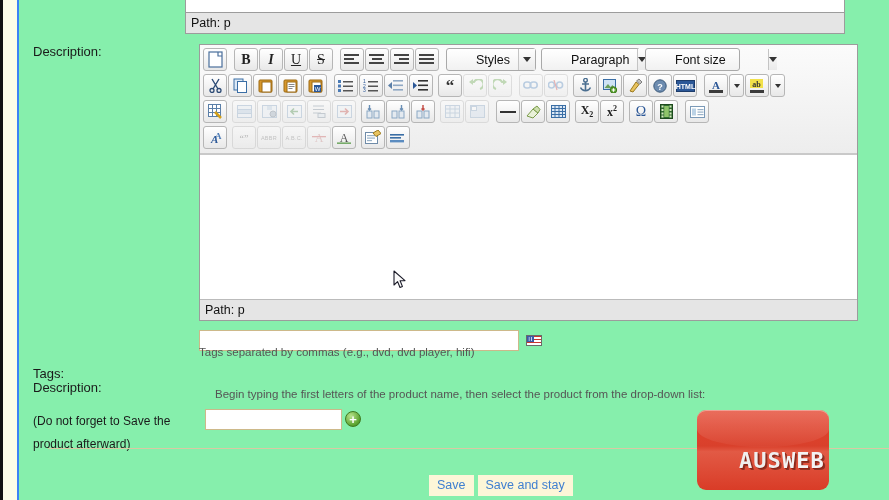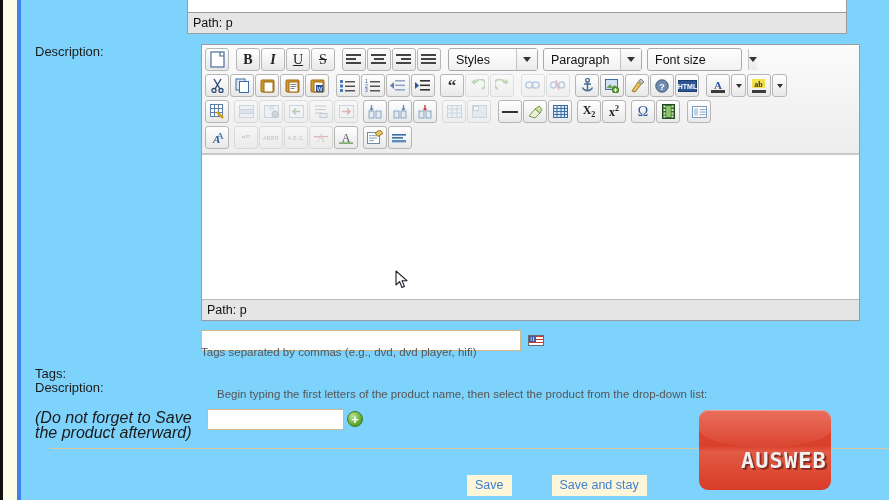--- a/index.html
+++ b/index.html
@@ -16,34 +16,34 @@
 
   
   #page {
     position:absolute; inset:0;
     background:#fcfce8;
     border-left:3px solid #111;
     overflow:hidden;
   }
   #page-inner{
     position:absolute; left:14px; top:0; right:0; bottom:0;
-    background:#7dd3fc;
-    border-left:4px solid #3b82f6;
+    background:#86efac;
+    border-left:2px solid #3b82f6;
   }
 
   
   .label-col{
     position:absolute;
     left:14px;
     width:150px;
     text-align:left;
     font-size:13px;
     color:#1a1a1a;
   }
-  .label-col.italic{ font-style:italic; font-size:16px; line-height:15px; }
+  .label-col.italic{ font-size:12px; line-height:23px; }
 
   
   .ed-top{
     position:absolute; left:166px; top:-10px; width:660px;
   }
   .ed-white-strip{
     height:22px; background:#fff;
     border-left:1px solid #9c9c9c;
     border-right:1px solid #9c9c9c;
     border-top:1px solid #9c9c9c;
@@ -96,20 +96,21 @@
 
   .sel{
     height:23px;
     border:1px solid #a9a9a9;
     border-radius:3px;
     background:linear-gradient(#ffffff,#f1f1f1);
     display:flex; align-items:center;
     margin-right:5px;
     flex:0 0 auto;
     cursor:pointer;
+    padding-left:22px;
   }
   .sel .txt{
     padding:0 8px 0 7px;
     font-size:12.5px; color:#111; white-space:nowrap;
   }
   .sel .arw{
     width:21px; height:100%;
     border-left:1px solid #c4c4c4;
     display:flex;align-items:center;justify-content:center;
     background:linear-gradient(#fdfdfd,#eaeaea);
@@ -200,21 +201,20 @@
     position:absolute; left:410px; top:475px;
     display:flex; gap:4px;
   }
   .savebtn{
     background:#fdf6d8;
     color:#3f7fd0;
     font-size:12.5px;
     padding:3px 8px 4px;
     cursor:pointer;
     white-space:nowrap;
-    margin-left:36px;
   }
 
   
   .logo{
     position:absolute; left:678px; top:410px;
     width:132px; height:80px;
     border-radius:9px;
     background:linear-gradient(180deg,#e4452f 0%,#d9402b 45%,#e25a45 52%,#d93c27 100%);
     box-shadow:inset 0 1px 0 rgba(255,255,255,.35);
     overflow:hidden;

